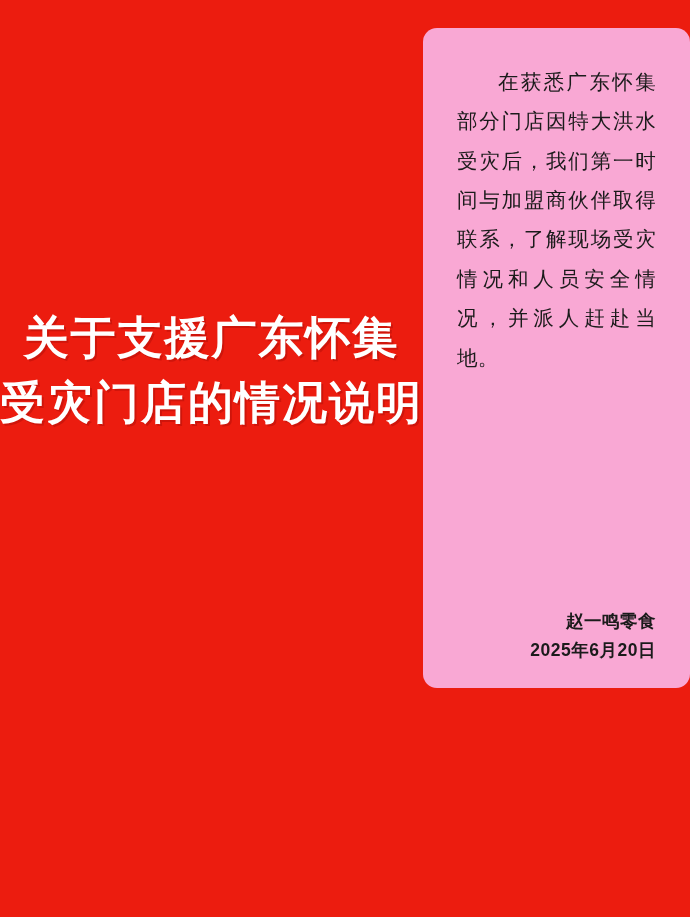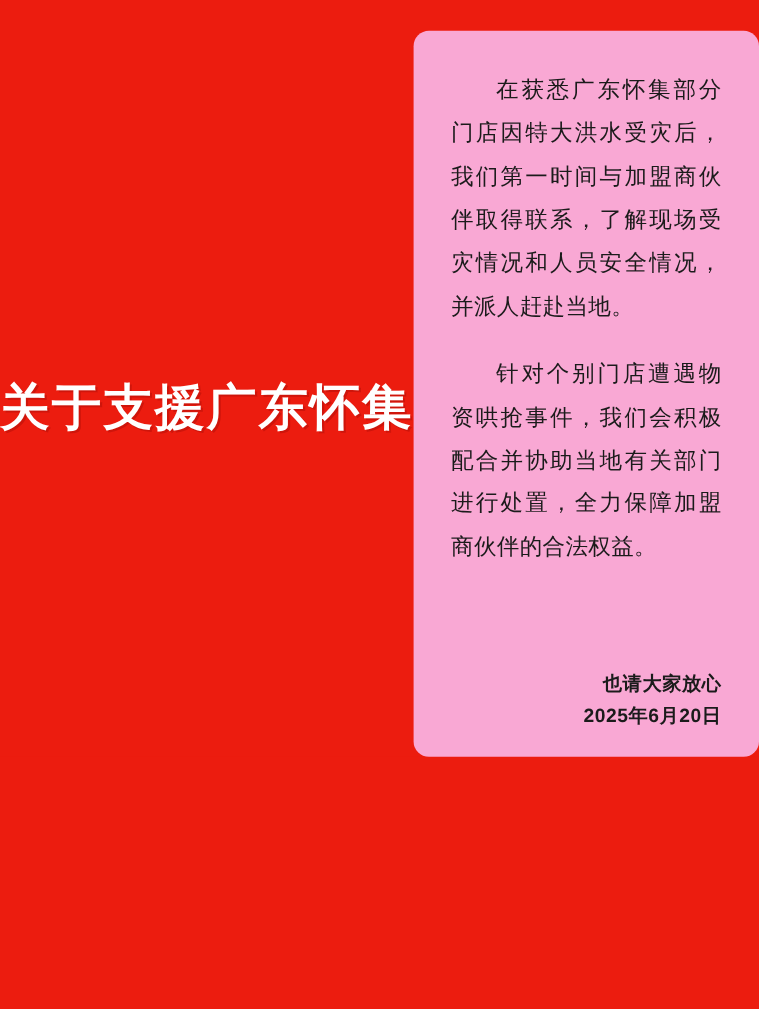--- a/index.html
+++ b/index.html
@@ -77,29 +77,29 @@
     display: block;
   }
 </style>
 </head>
 <body>
 
 <div class="poster">
 
   <div class="headline">
     <span class="line">关于支援广东怀集</span>
+    <span class="line">受灾门店的情况说明</span>
   </div>
 
   <div class="card">
 
     <div class="body-text">
       <p class="para">在获悉广东怀集部分门店因特大洪水受灾后，我们第一时间与加盟商伙伴取得联系，了解现场受灾情况和人员安全情况，并派人赶赴当地。</p>
-      <p class="para">针对个别门店遭遇物资哄抢事件，我们会积极配合并协助当地有关部门进行处置，全力保障加盟商伙伴的合法权益。</p>
     </div>
 
     <div class="signature">
-      <span class="sig-line">也请大家放心</span>
+      <span class="sig-line">赵一鸣零食</span>
       <span class="sig-line">2025年6月20日</span>
     </div>
 
   </div>
 
 </div>
 
 </body></html>

